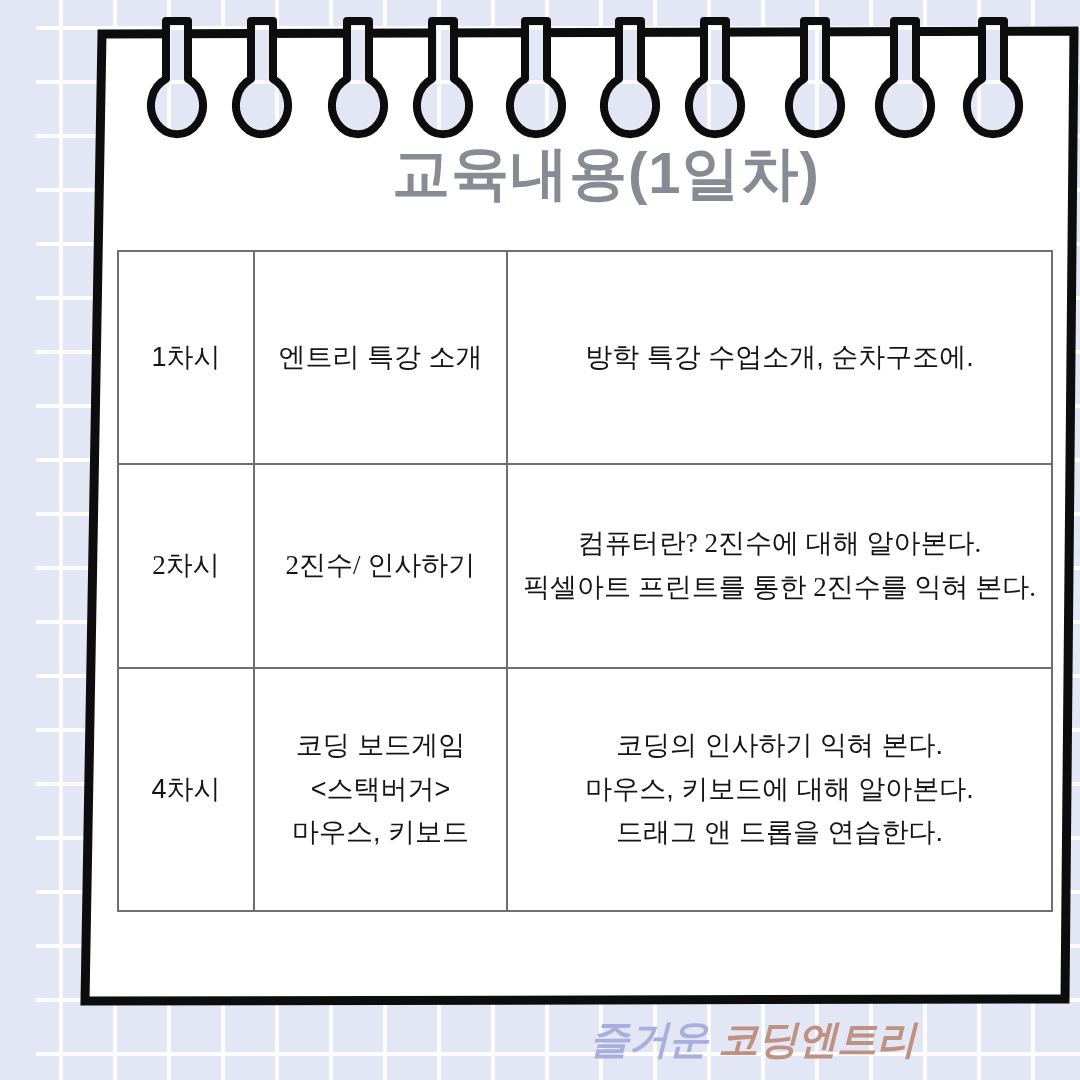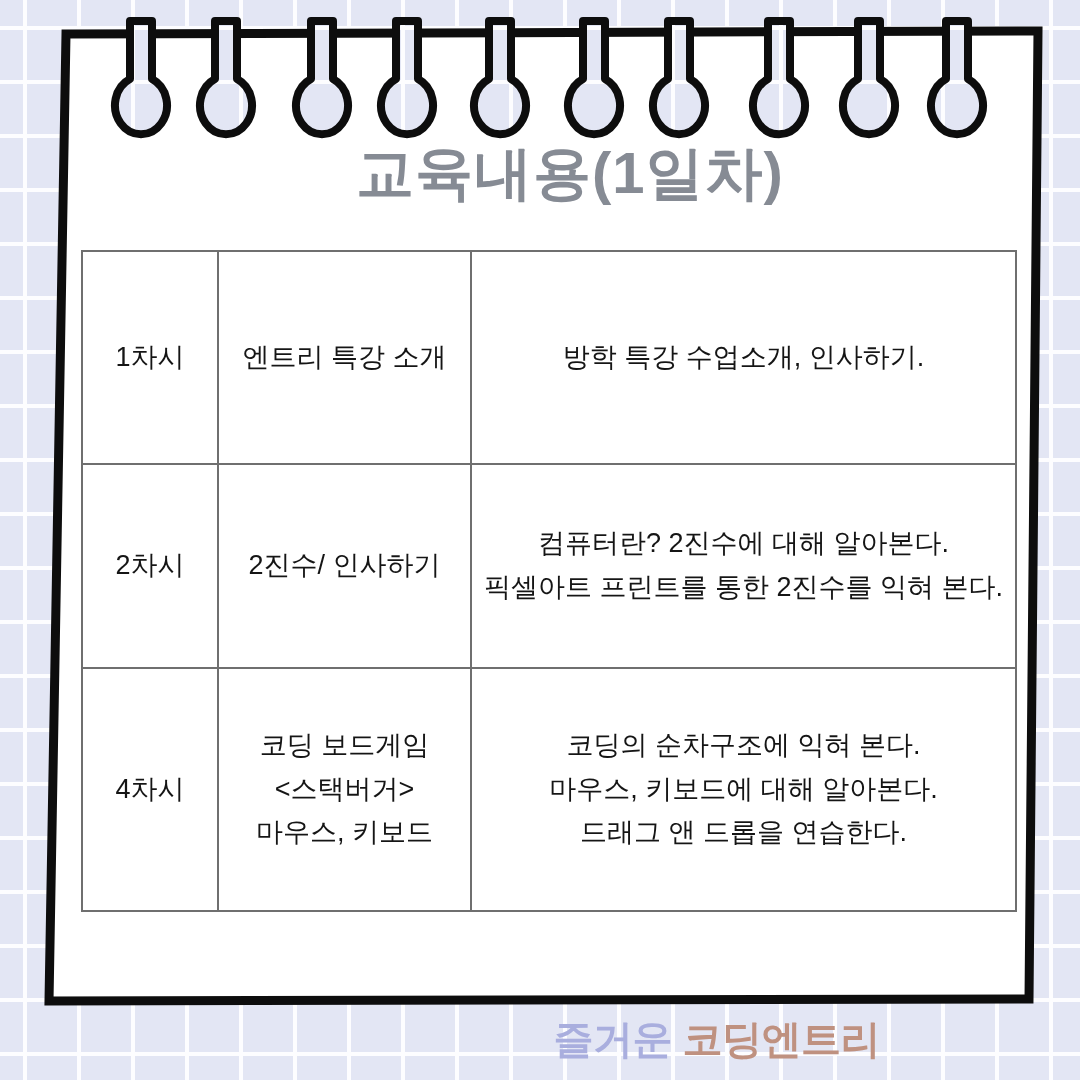--- a/index.html
+++ b/index.html
@@ -16,20 +16,21 @@
   * { margin: 0; padding: 0; box-sizing: border-box; }
   html, body { width: 1080px; height: 1080px; overflow: hidden; }
   body {
     font-family: "Liberation Sans", "DejaVu Sans", sans-serif;
     background: var(--background);
   }
   .stage {
     position: relative;
     width: 927px;
     height: 1080px;
+    margin-left: 36px;
   }
   .page-svg {
     position: absolute;
     left: 0; top: 0;
     width: 1080px; height: 1080px;
     display: block;
   }
   .title {
     position: absolute;
     left: 66px;
@@ -59,32 +60,33 @@
     color: var(--text_black);
     font-size: 27px;
     line-height: 1.62;
     white-space: pre-line;
     padding: 4px 2px;
   }
   col.c1 { width: 136px; }
   col.c2 { width: 253px; }
   col.c3 { width: 545px; }
   tr.r1 { height: 162px; }
-  tr.r2 { height: 155px; }
+  tr.r2 { height: 155px; font-family: Liberation Serif, serif; }
   tr.r3 { height: 160px; }
   tr.r4 { height: 185px; }
   td.session { font-size: 28px; }
   .footer {
     position: absolute;
     top: 1012px;
     right: 47px;
     font-size: 40px;
     font-weight: 800;
     letter-spacing: -0.5px;
     white-space: nowrap;
+    font-style: italic;
   }
   .footer .prefix { color: var(--brand_purple); }
   .footer .brand  { color: var(--brand_brown); }
 </style>
 </head>
 <body>
 
 <div class="stage">
 
   <svg class="page-svg" viewBox="0 0 1080 1080" xmlns="http://www.w3.org/2000/svg">
@@ -117,34 +119,34 @@
   <table class="curriculum">
     <colgroup>
         <col class="c1">
         <col class="c2">
         <col class="c3">
       </colgroup>
     <tbody>
       <tr class="r1">
         <td class="session">1차시</td>
         <td class="topic">엔트리 특강 소개</td>
-        <td class="detail">방학 특강 수업소개, 인사하기.</td>
+        <td class="detail">방학 특강 수업소개, 순차구조에.</td>
       </tr>
       <tr class="r2">
         <td class="session">2차시</td>
         <td class="topic">2진수/ 인사하기</td>
         <td class="detail">컴퓨터란? 2진수에 대해 알아본다.
 픽셀아트 프린트를 통한 2진수를 익혀 본다.</td>
       </tr>
       <tr class="r4">
         <td class="session">4차시</td>
         <td class="topic">코딩 보드게임
 &lt;스택버거&gt;
 마우스, 키보드</td>
-        <td class="detail">코딩의 순차구조에 익혀 본다.
+        <td class="detail">코딩의 인사하기 익혀 본다.
 마우스, 키보드에 대해 알아본다.
 드래그 앤 드롭을 연습한다.</td>
       </tr>
     </tbody>
   </table>
 
   <div class="footer">
     <span class="prefix">즐거운 </span><span class="brand">코딩엔트리</span>
   </div>
 

